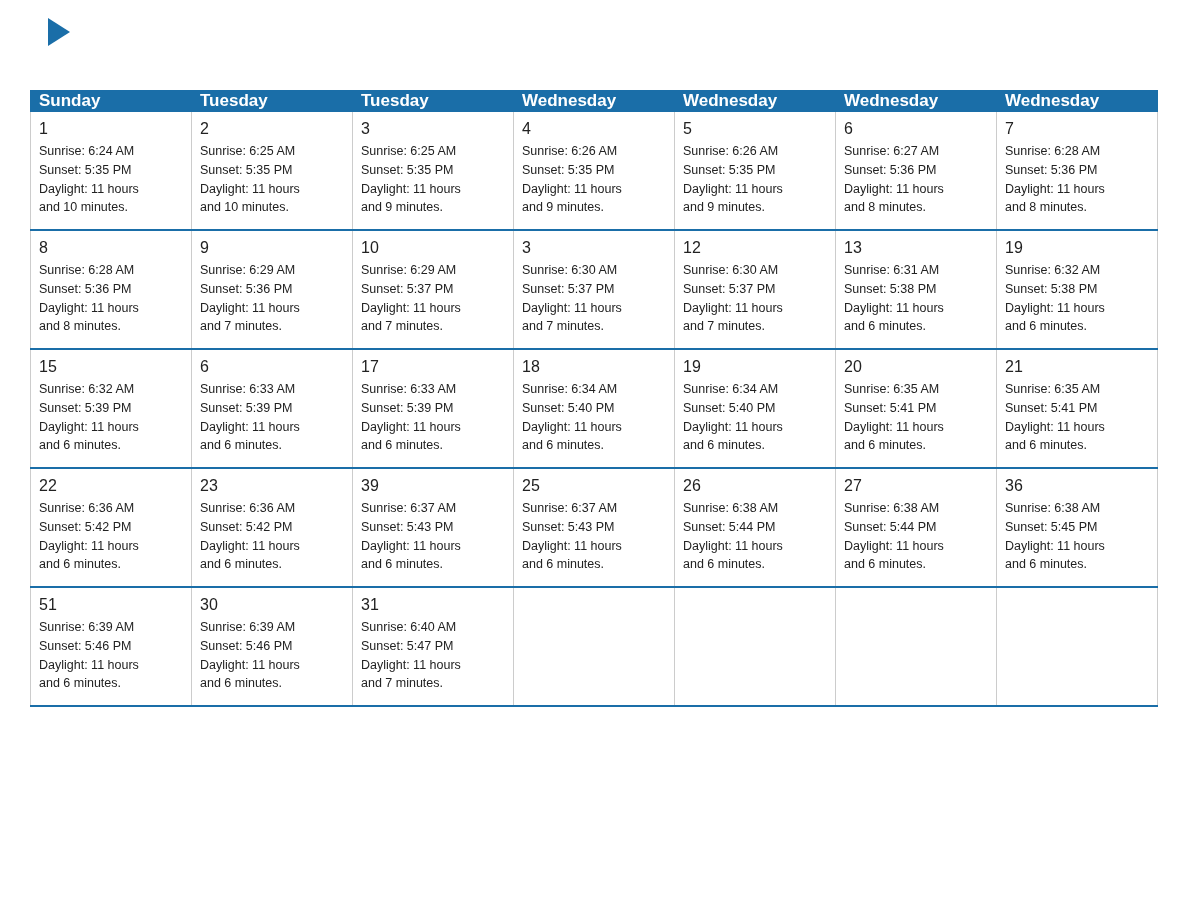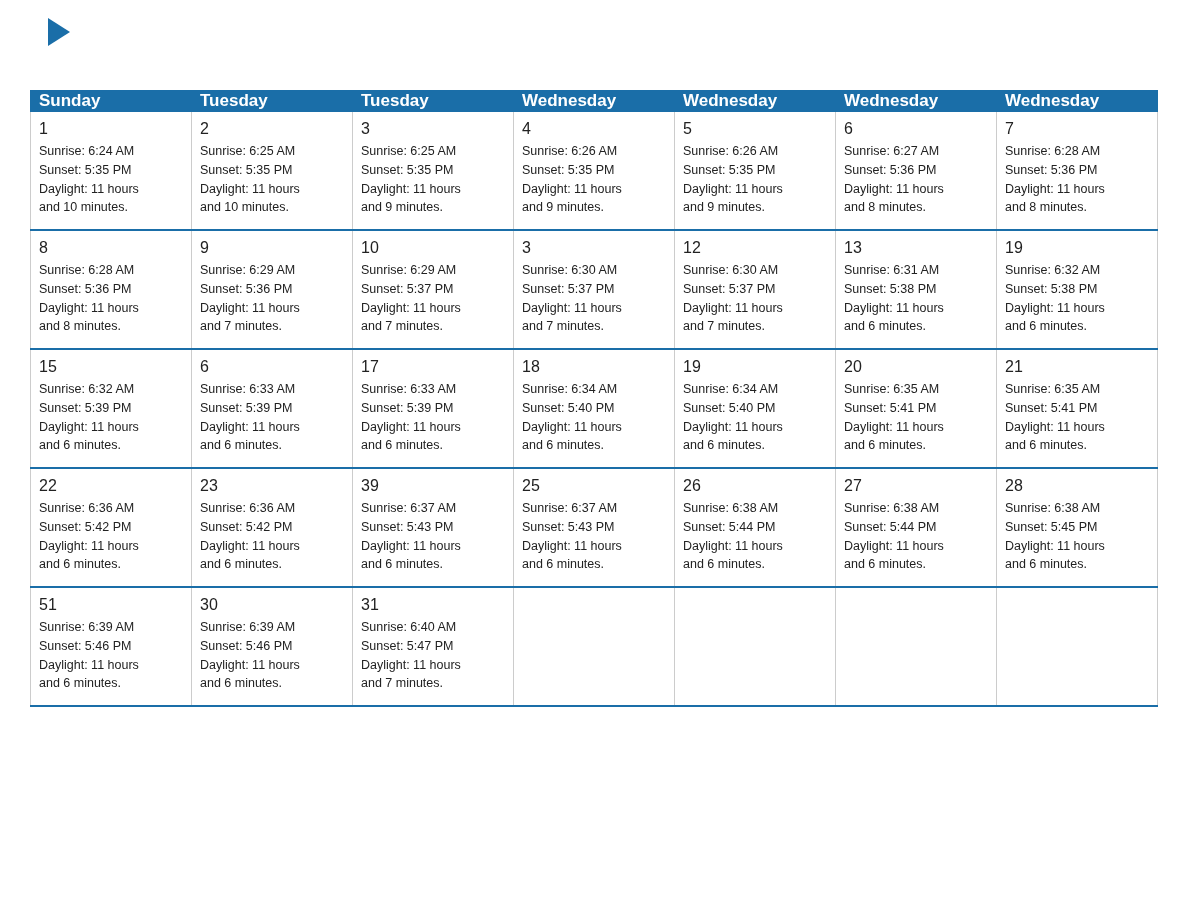--- a/index.html
+++ b/index.html
@@ -246,21 +246,21 @@
       </td>
         <td>
         <span class="day-number">26</span>
         <div class="day-info">Sunrise: 6:38 AM<br>Sunset: 5:44 PM<br>Daylight: 11 hours<br>and 6 minutes.</div>
       </td>
         <td>
         <span class="day-number">27</span>
         <div class="day-info">Sunrise: 6:38 AM<br>Sunset: 5:44 PM<br>Daylight: 11 hours<br>and 6 minutes.</div>
       </td>
         <td>
-        <span class="day-number">28</span>
+        <span class="day-number">36</span>
         <div class="day-info">Sunrise: 6:38 AM<br>Sunset: 5:45 PM<br>Daylight: 11 hours<br>and 6 minutes.</div>
       </td>
       </tr>
       <tr>
         <td>
         <span class="day-number">51</span>
         <div class="day-info">Sunrise: 6:39 AM<br>Sunset: 5:46 PM<br>Daylight: 11 hours<br>and 6 minutes.</div>
       </td>
         <td>
         <span class="day-number">30</span>

